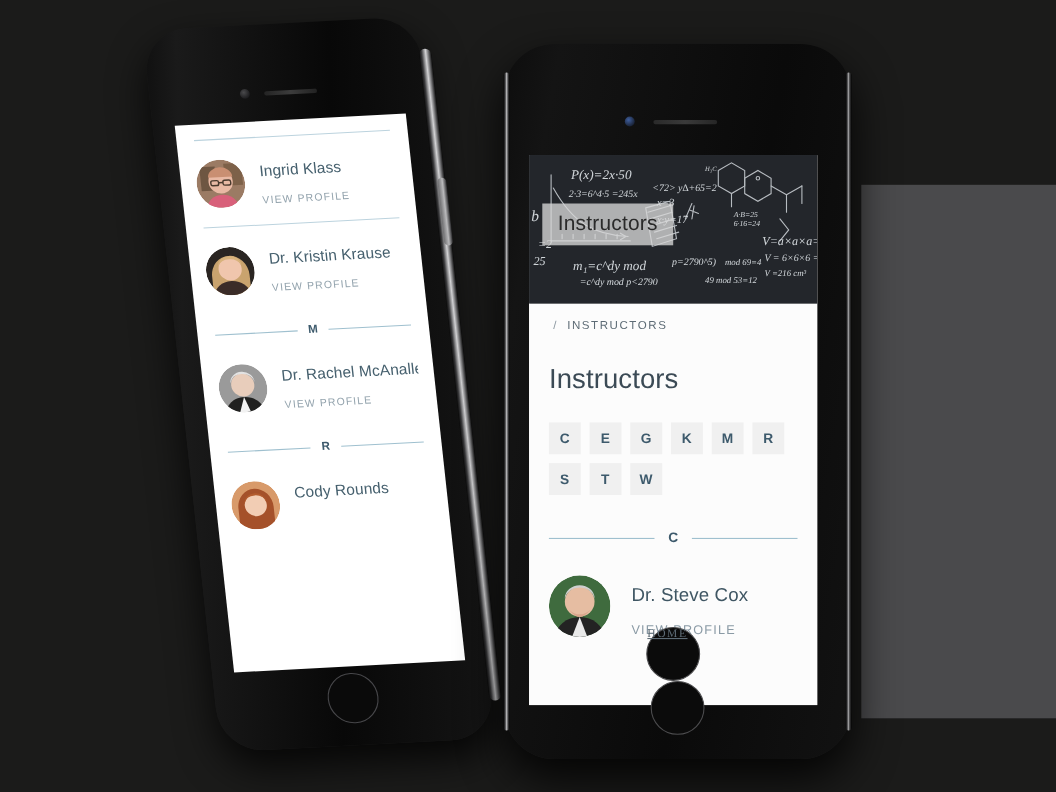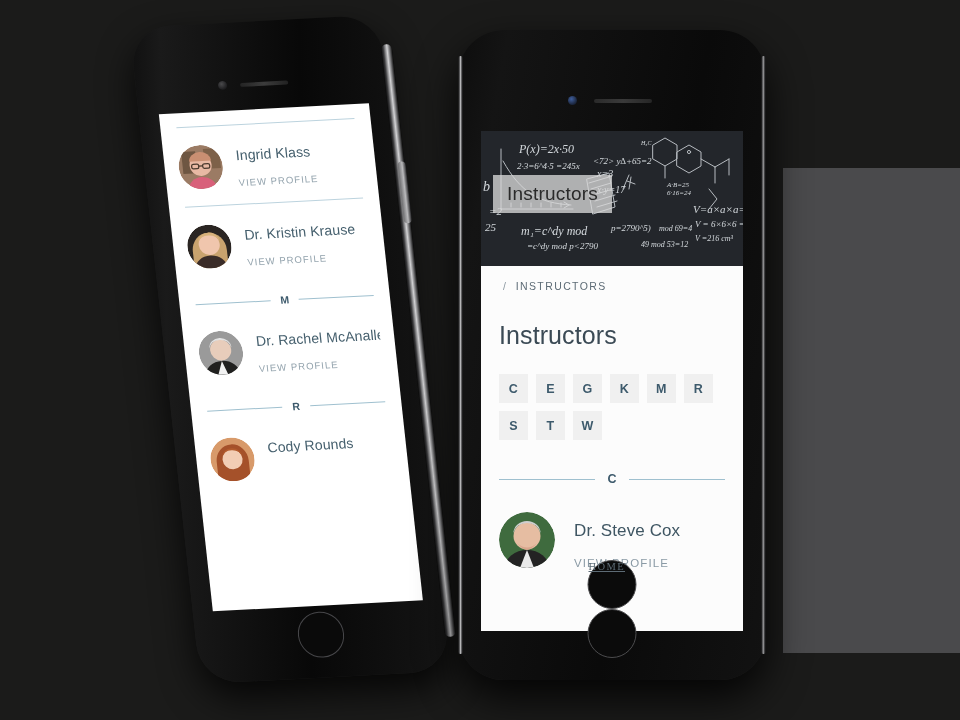--- a/index.html
+++ b/index.html
@@ -11,24 +11,25 @@
   .stage{position:absolute;inset:0;}
 
   
   .gray-panel{
     position:absolute;left:783px;top:168px;width:177px;height:485px;
     background:#4a4a4c;
   }
 
   
   .phone-r{
-    position:absolute;left:458px;top:30px;width:308px;height:650px;
+    position:absolute;left:458px;top:40px;width:308px;height:650px;
     border-radius:46px;
     background:linear-gradient(100deg,#0d0d0d 0%,#141414 12%,#0a0a0a 60%,#121212 100%);
     box-shadow:0 18px 40px rgba(0,0,0,.85);
+    padding-left:8px;
   }
   .phone-r .edge-l{
     position:absolute;left:0;top:26px;width:5px;height:598px;border-radius:4px;
     background:linear-gradient(90deg,#000 0%,#6e6e70 35%,#c9c9cb 52%,#5a5a5c 72%,#000 100%);
     opacity:.95;
   }
   .phone-r .edge-r{
     position:absolute;right:0;top:26px;width:5px;height:598px;border-radius:4px;
     background:linear-gradient(270deg,#000 0%,#5c5c5e 38%,#b4b4b6 55%,#4a4a4c 75%,#000 100%);
     opacity:.9;
@@ -75,21 +76,21 @@
   .alpha .btn{
     width:29px;height:29px;background:#f0f0f0;
     display:flex;align-items:center;justify-content:center;
     font-size:12.5px;font-weight:700;color:#3d5a6c;letter-spacing:.4px;
   }
   .sect{
     margin-top:32px;display:flex;align-items:center;gap:12px;
     font-size:12.5px;font-weight:700;color:#3d5a6c;
   }
   .sect .rule{flex:1;height:1px;background:#9fc0cf;}
-  .person{margin-top:26px;display:flex;align-items:flex-start;gap:19px;}
+  .person{margin-top:26px;display:flex;align-items:flex-end;gap:19px;}
   .avatar{
     width:56px;height:56px;border-radius:50%;flex:0 0 56px;overflow:hidden;
     position:relative;
   }
   .p-name{font-size:17px;color:#3f5663;margin-top:9px;letter-spacing:.1px;}
   .p-link{
     margin-top:16px;font-size:11.5px;letter-spacing:1.1px;color:#8a9aa5;
   }
 
   

